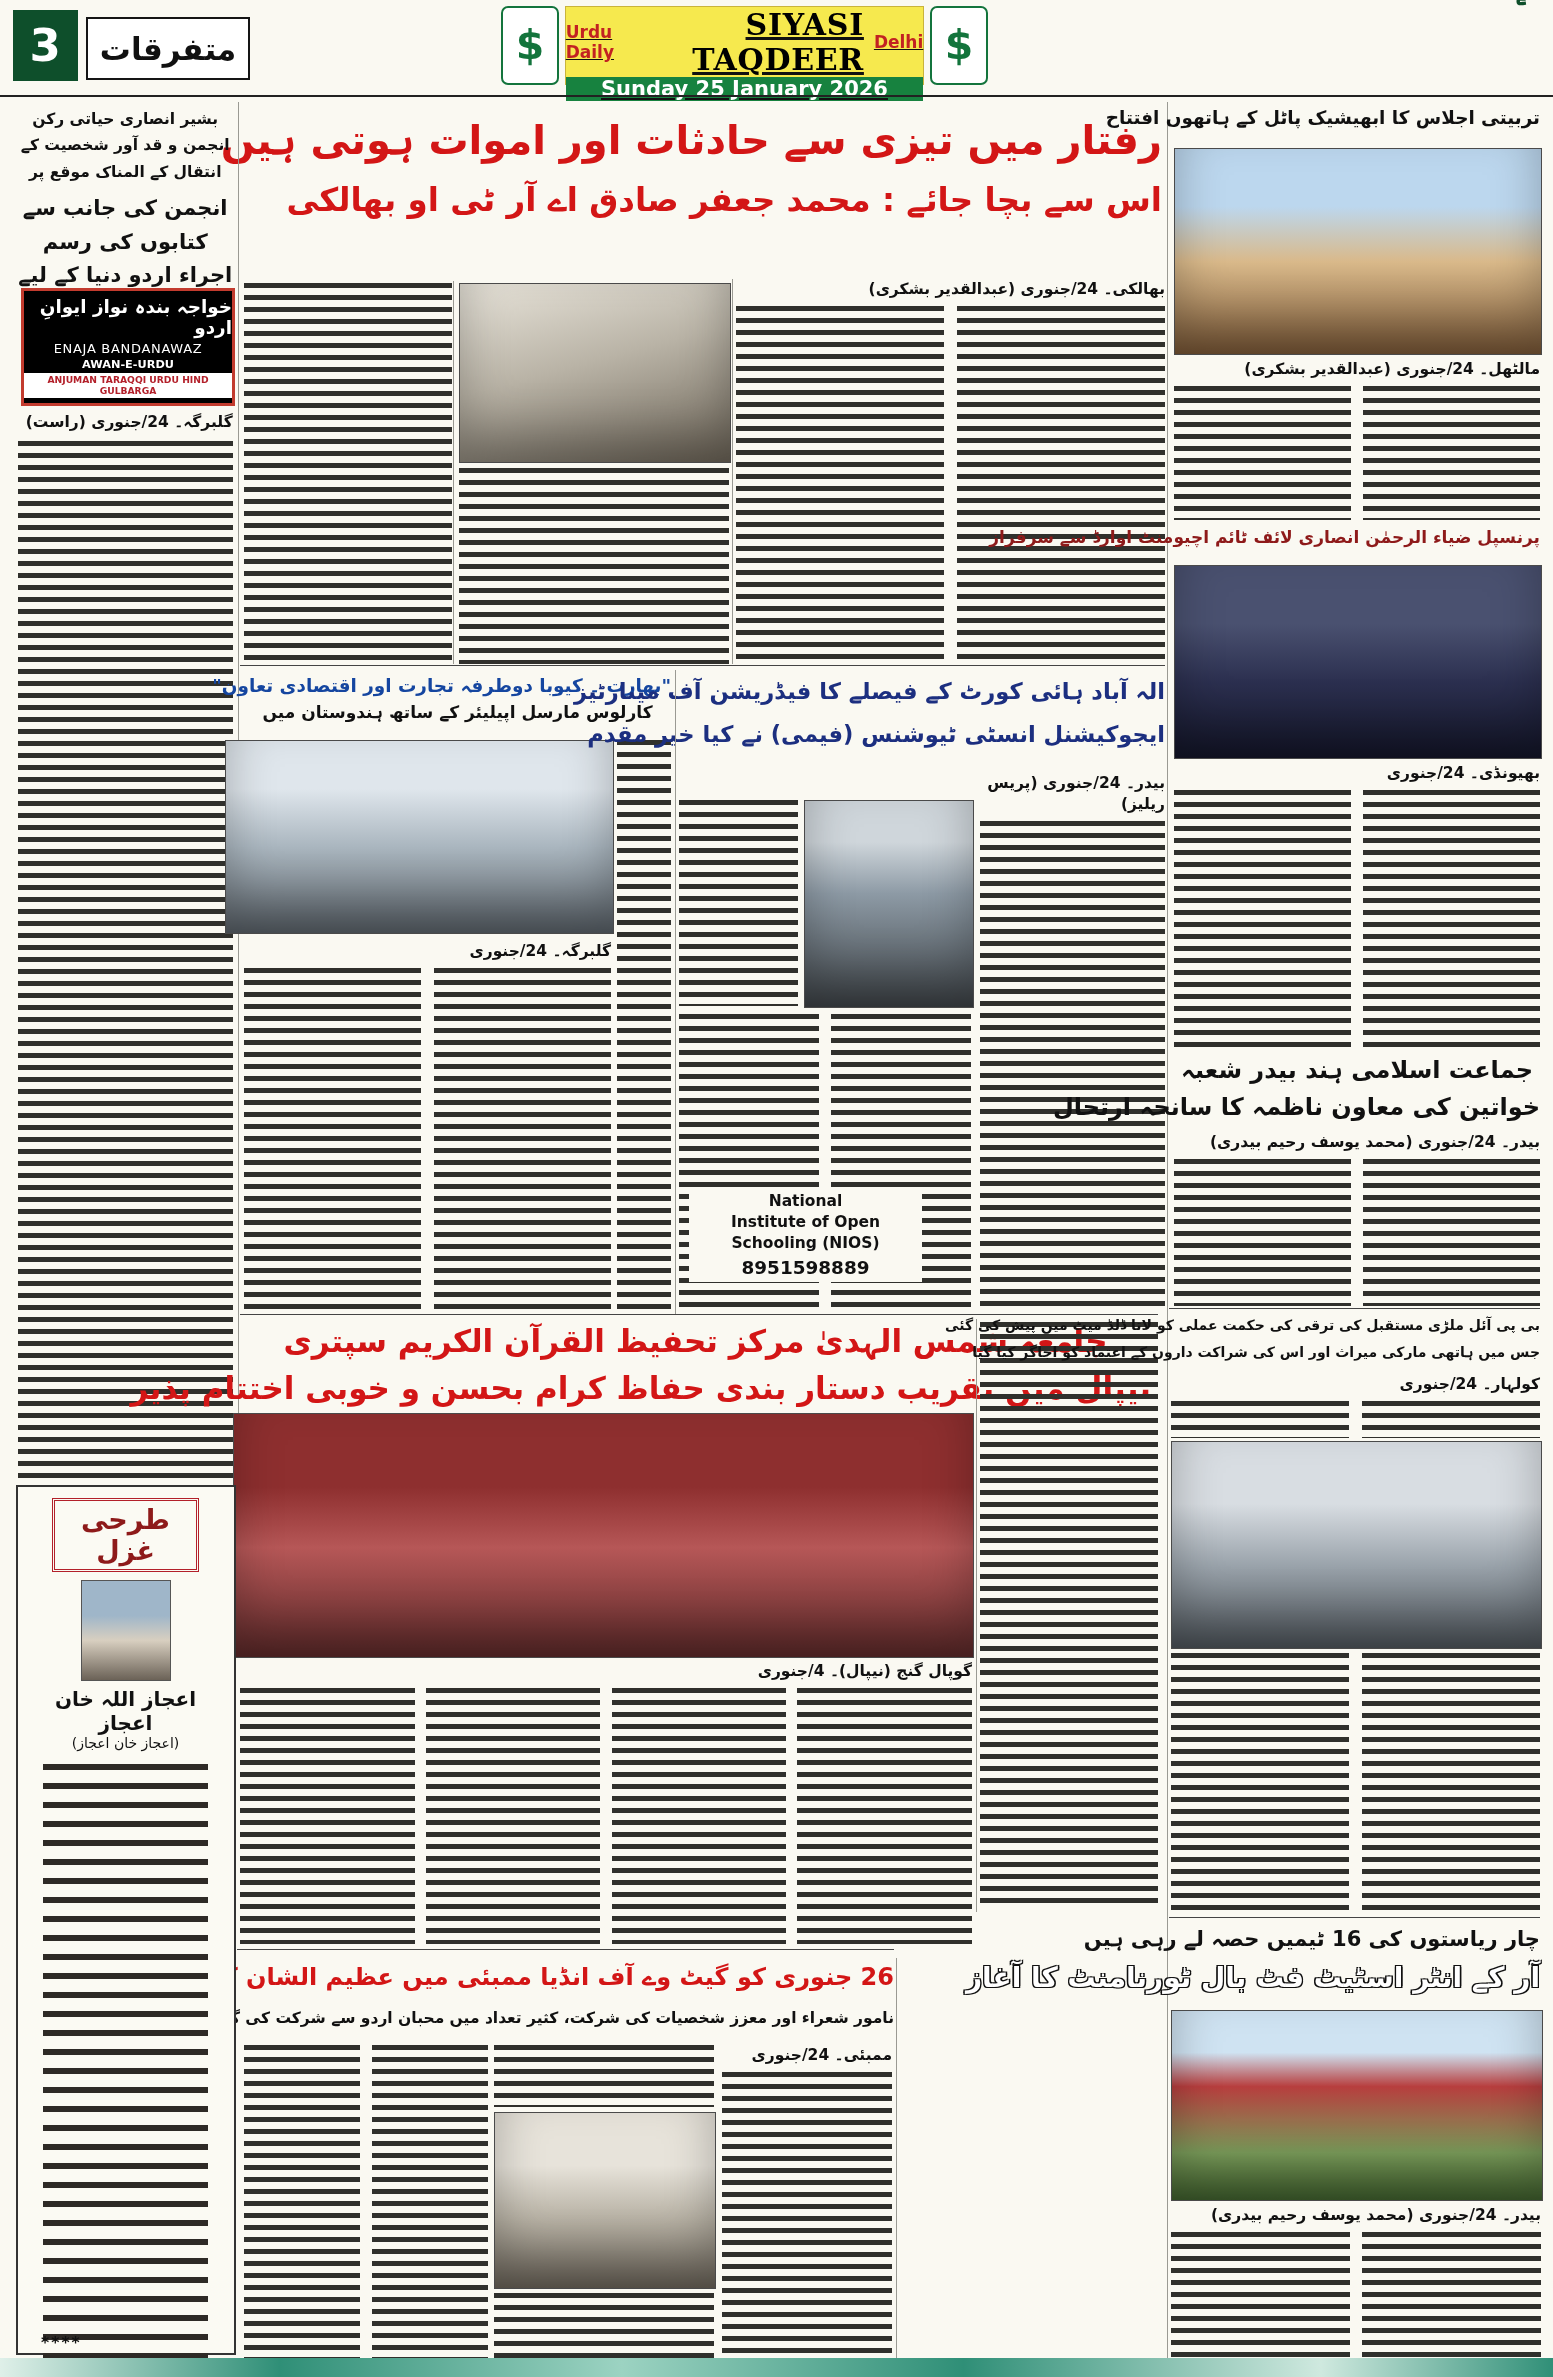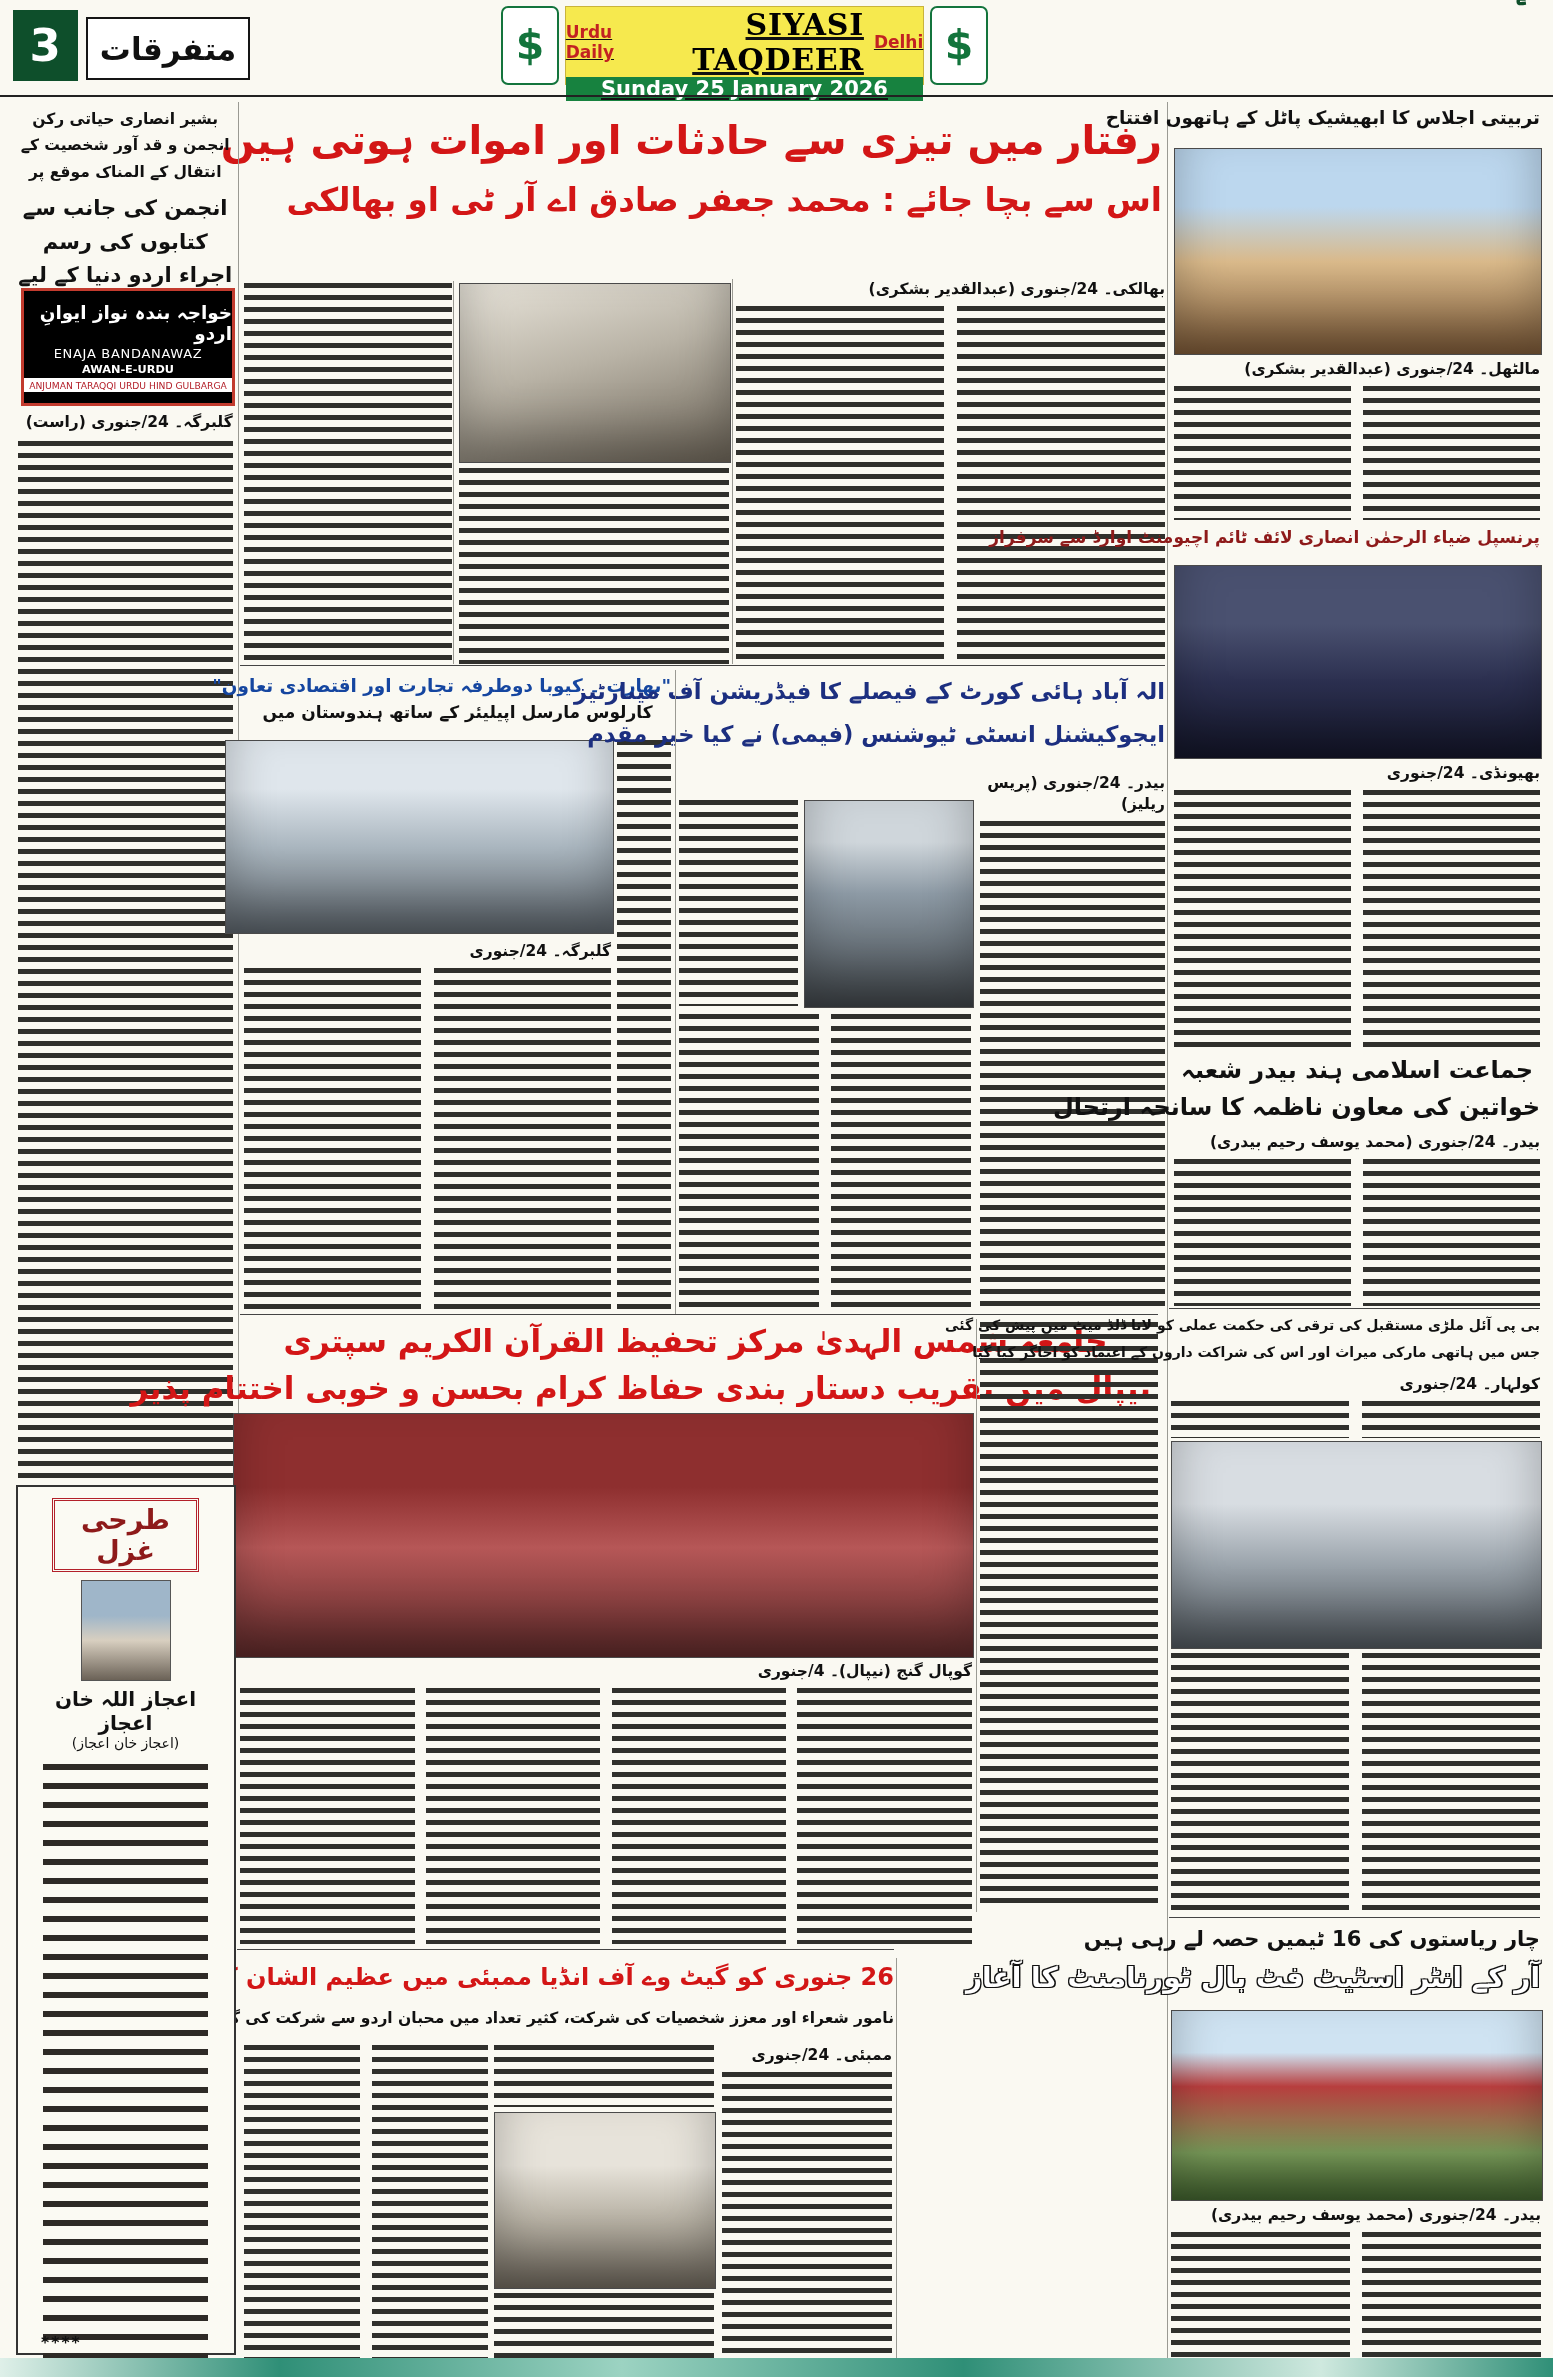--- a/index.html
+++ b/index.html
@@ -51,21 +51,21 @@
 
   
   #left-kicker{left:17.7px;top:106px;width:215px;text-align:center;}
   #left-kicker .k1{font-size:15.5px;font-weight:700;line-height:1.7;}
   #left-kicker .k2{font-size:21px;font-weight:700;line-height:1.6;margin-top:7px;}
   #adbox{left:21px;top:288px;width:208px;height:112px;border:3.5px solid #c23b2e;background:#000000;
          color:#fff;display:flex;flex-direction:column;align-items:center;justify-content:center;gap:2.1px;}
   #adbox .ad-ur{font-size:18.4px;font-weight:700;}
   #adbox .ad-en1{font-size:13px;font-weight:400;letter-spacing:0.7px;direction:ltr;}
   #adbox .ad-en2{font-size:11.3px;font-weight:700;direction:ltr;}
-  #adbox .ad-en3{background:#fff;color:#b3202a;font-size:9.2px;font-weight:400;width:100%;
+  #adbox .ad-en3{background:#fff;color:#b3202a;font-size:9.2px;font-weight:700;width:100%;
                  text-align:center;padding:1.4px 0;direction:ltr;}
   #left-dl{left:17.7px;top:412px;width:215px;}
   #left-text{left:17.7px;top:441px;width:215px;height:1038px;}
   #vrule-left{left:238px;top:102px;height:1381px;}
 
   
   #cuba-hl{left:244px;top:671px;width:427px;height:67px;text-align:center;}
   #cuba-hl .l1{color:#1546a0;font-size:18.4px;font-weight:700;line-height:1.6;}
   #cuba-hl .l2{color:#111;font-size:17px;font-weight:700;line-height:1.5;}
   #conf-photo{left:225px;top:740px;width:387px;height:192px;
@@ -259,20 +259,25 @@
     <div class="fill">
         <div class="ts"></div>
       </div>
   </div>
   <div class="txt" id="femi-t-bottom">
     <div class="fill">
       <div class="ts"></div>
       <div class="ts"></div>
     </div>
   </div>
+  <div class="abs" id="nios">
+    <div class="en">National</div>
+    <div class="en">Institute of Open Schooling (NIOS)</div>
+    <div class="phone">8951598889</div>
+  </div>
   <div class="vr" id="vrule-mid1"></div>
 
   <div class="hr" id="nepal-rule"></div>
   <div class="abs" id="nepal-hl">
     <div class="l1 nw">جامعہ شمس الہدیٰ مرکز تحفیظ القرآن الکریم سپتری</div>
     <div class="l2 nw">نیپال میں تقریب دستار بندی حفاظ کرام بحسن و خوبی اختتام پذیر</div>
   </div>
   <div class="ph" id="nepal-photo"></div>
   <div class="txt" id="nepal-body">
     <div class="dl">گوپال گنج (نیپال)۔ 4/جنوری</div>

